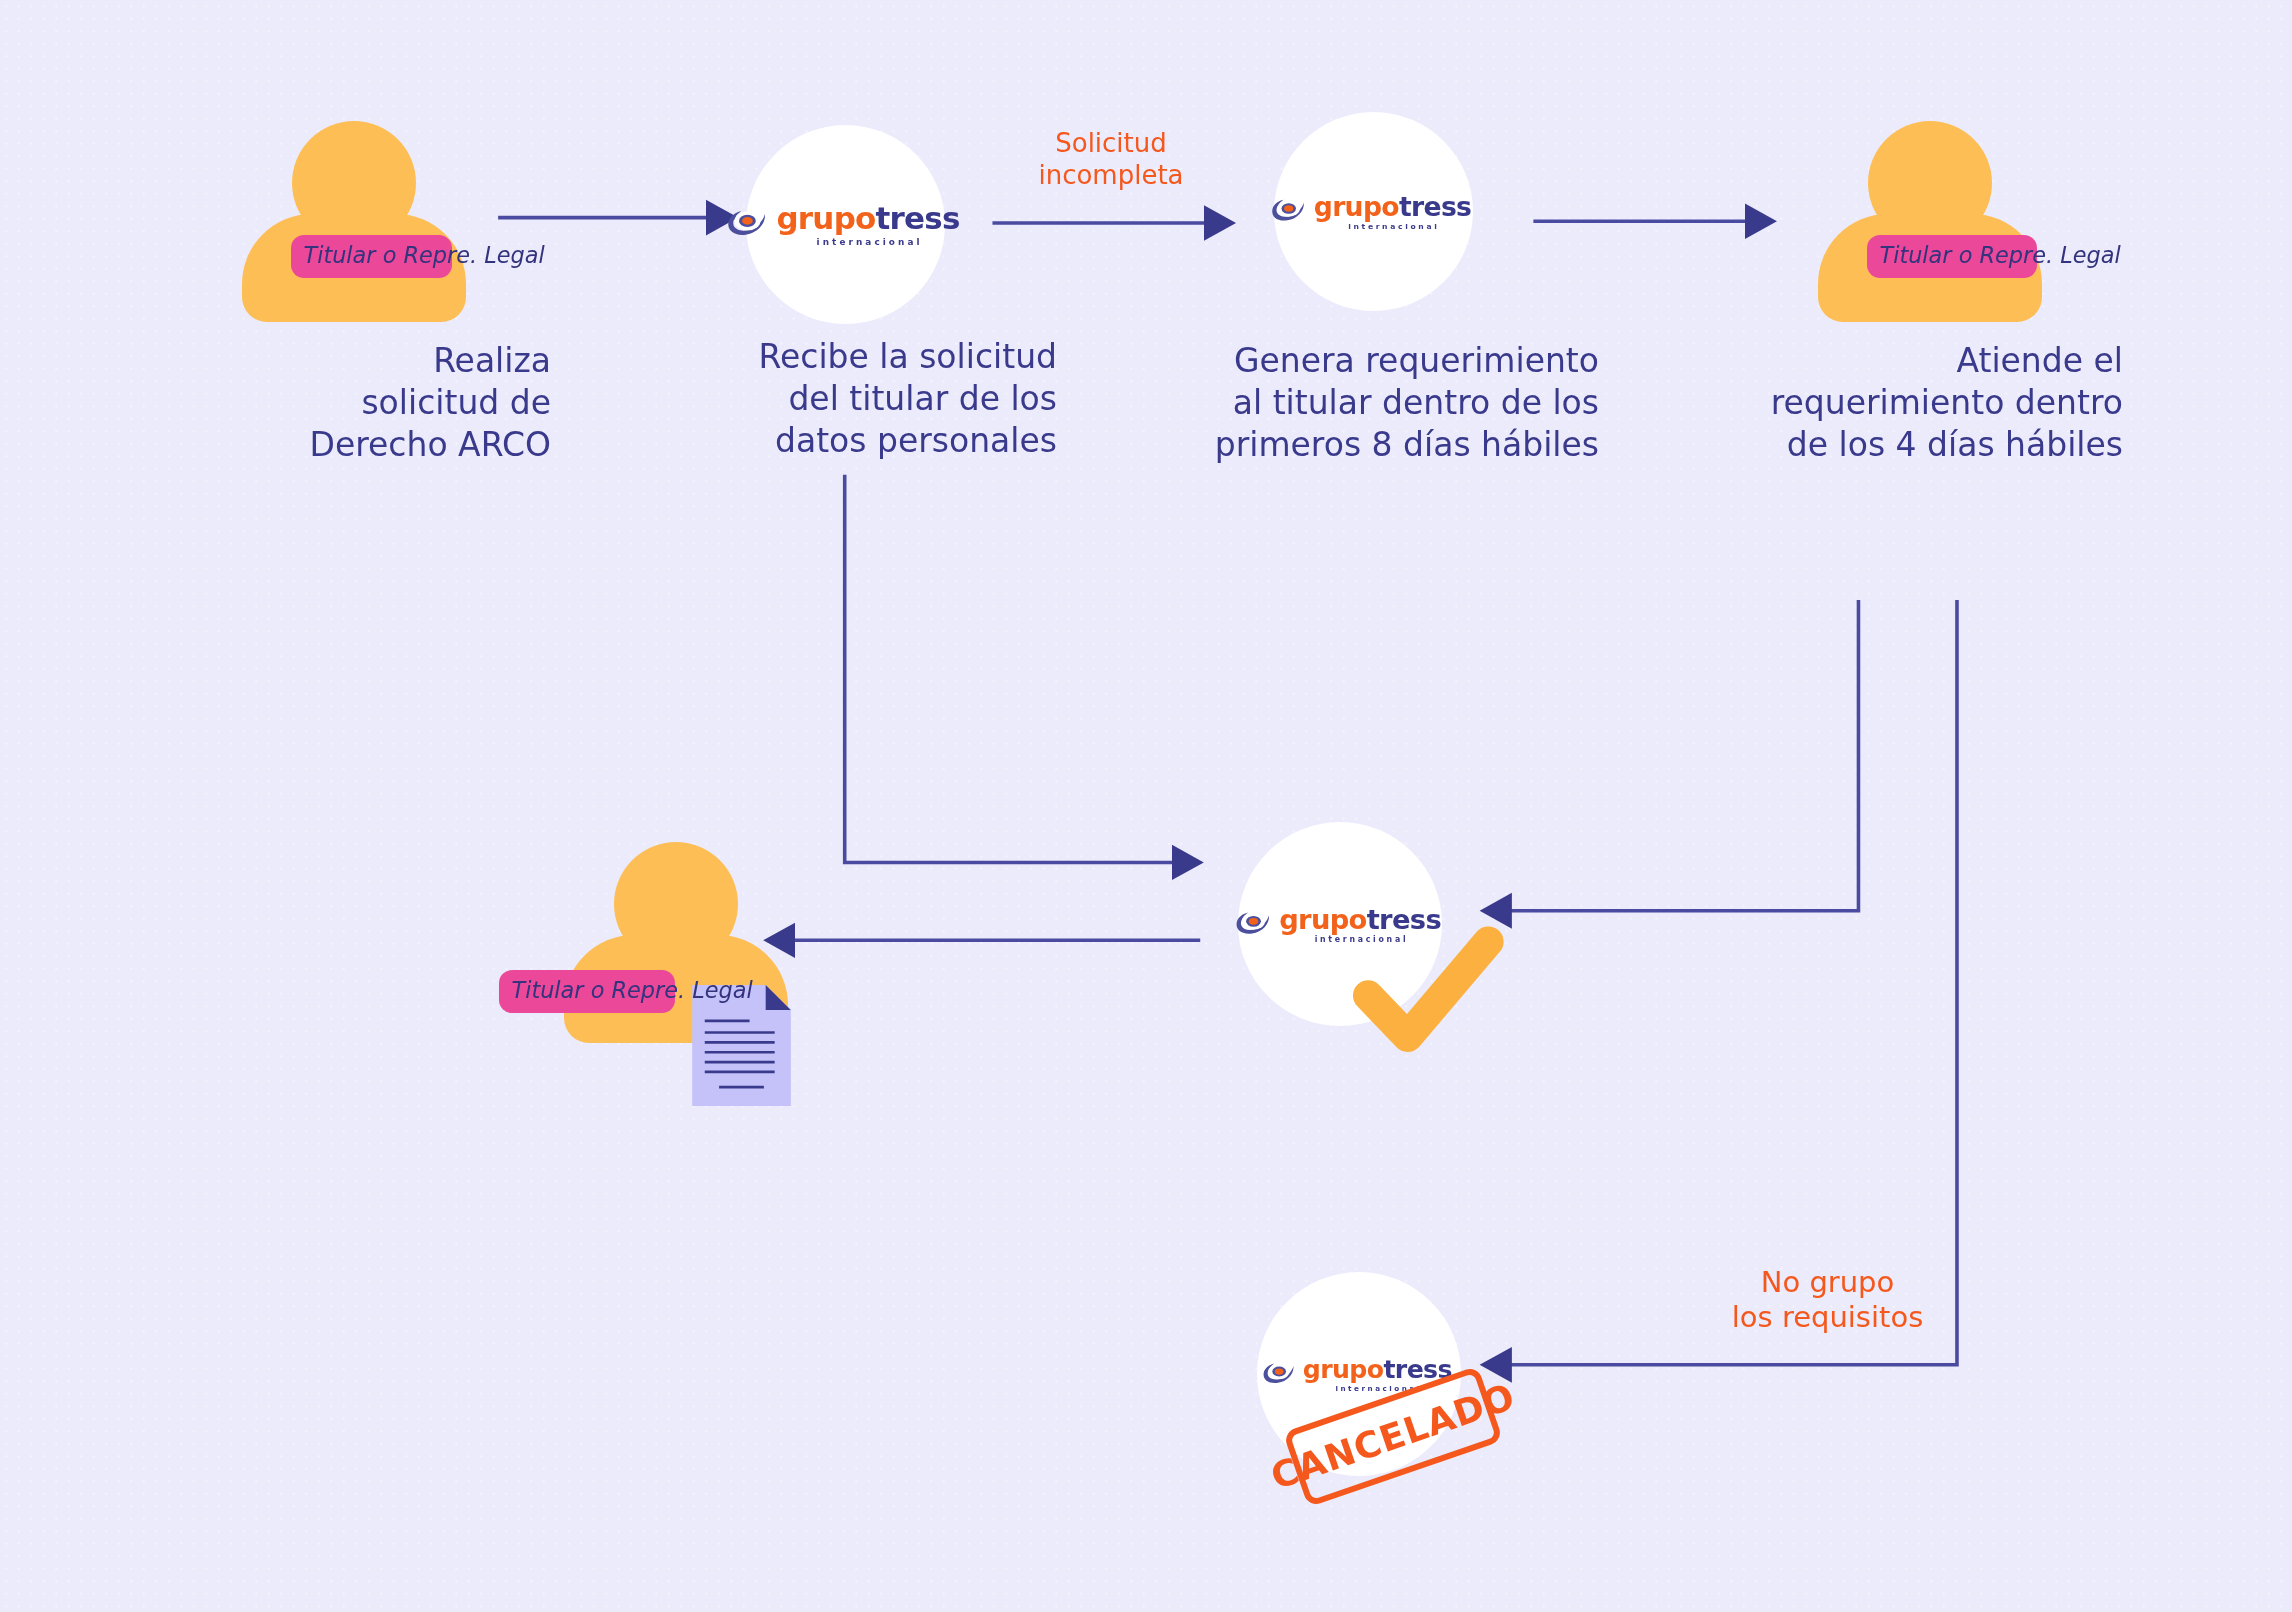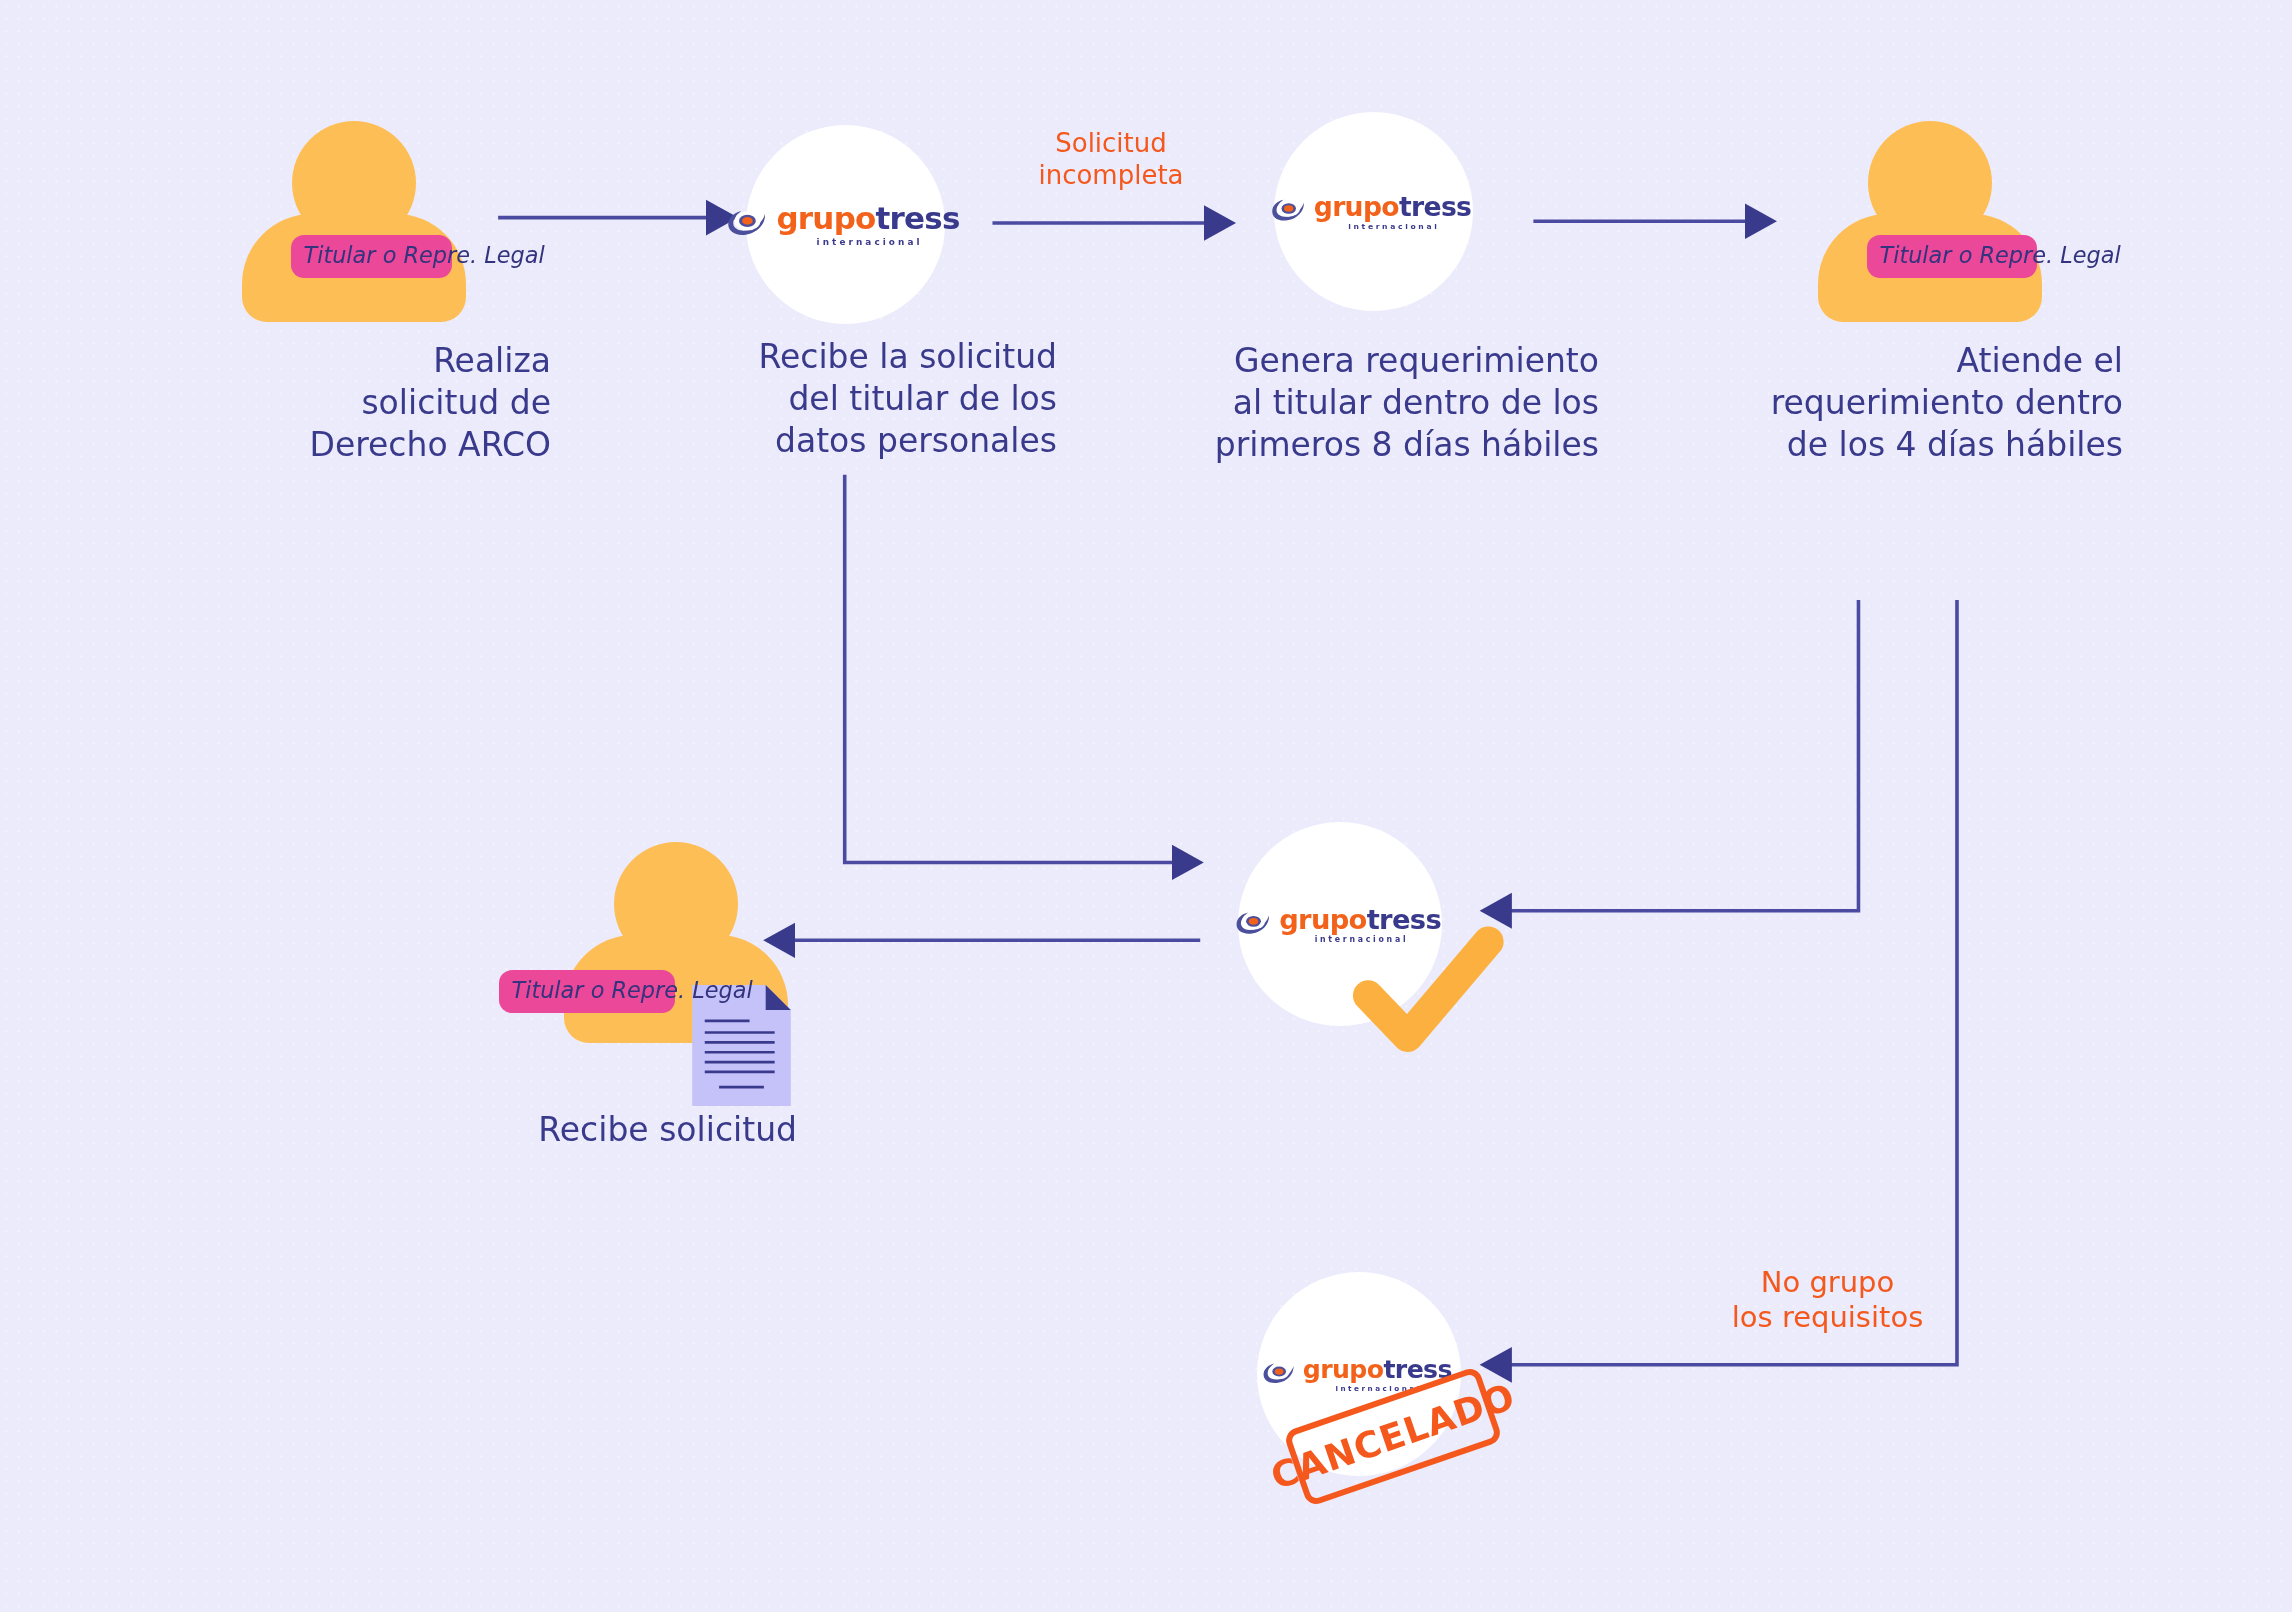--- a/index.html
+++ b/index.html
@@ -282,21 +282,20 @@
         <line x1="14" y1="64" x2="92" y2="64"></line>
         <line x1="14" y1="75" x2="92" y2="75"></line>
         <line x1="14" y1="86" x2="92" y2="86"></line>
         <line x1="14" y1="97" x2="92" y2="97"></line>
         <line x1="30" y1="114" x2="80" y2="114"></line>
       </g>
     </svg>
   </div>
   <div class="badge" style="left:499px; top:970px; width:176px; font-size:22.4px;">Titular o
 Repre. Legal</div>
-  <div class="caption" style="left:421px; top:1109px; width:376px; font-size:33px;">Recibe solicitud</div>
 
   <div class="disc" style="left:1257px; top:1272px; width:204px; height:204px;">
     <div class="logo" style="transform:scale(0.70); margin-left:-3.6px;">
       <span class="mark">
         <svg width="48" height="38" viewBox="0 0 54 42">
           <path d="M51,9 C52,22 41,34 26,36 C11,38 2,31 3,21 C4,13 11,7 20,5 C12,11 8,18 10,24 C13,31 24,33 34,28 C44,23 49,16 51,9 Z" fill="#4b4f9c"></path>
           <ellipse cx="28" cy="18" rx="17" ry="12.5" fill="#ffffff"></ellipse>
           <ellipse cx="28" cy="18" rx="11" ry="8" fill="#4b4f9c"></ellipse>
           <ellipse cx="28" cy="18" rx="7" ry="5" fill="#f3621b"></ellipse>
         </svg>

